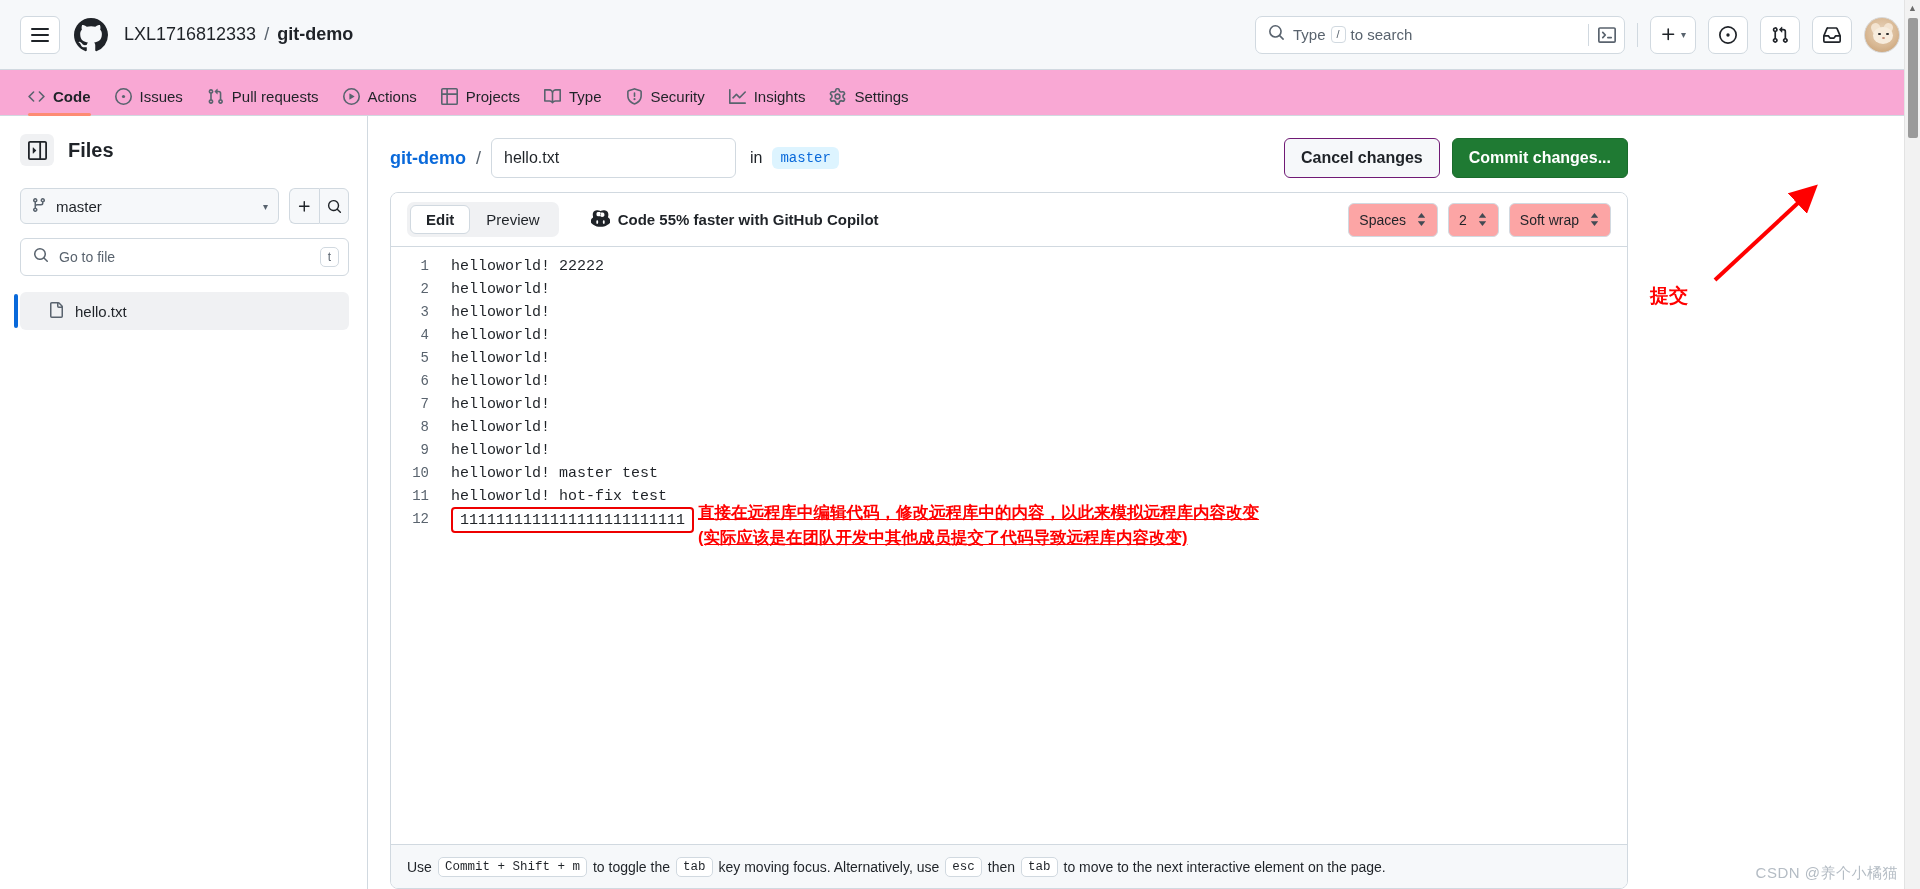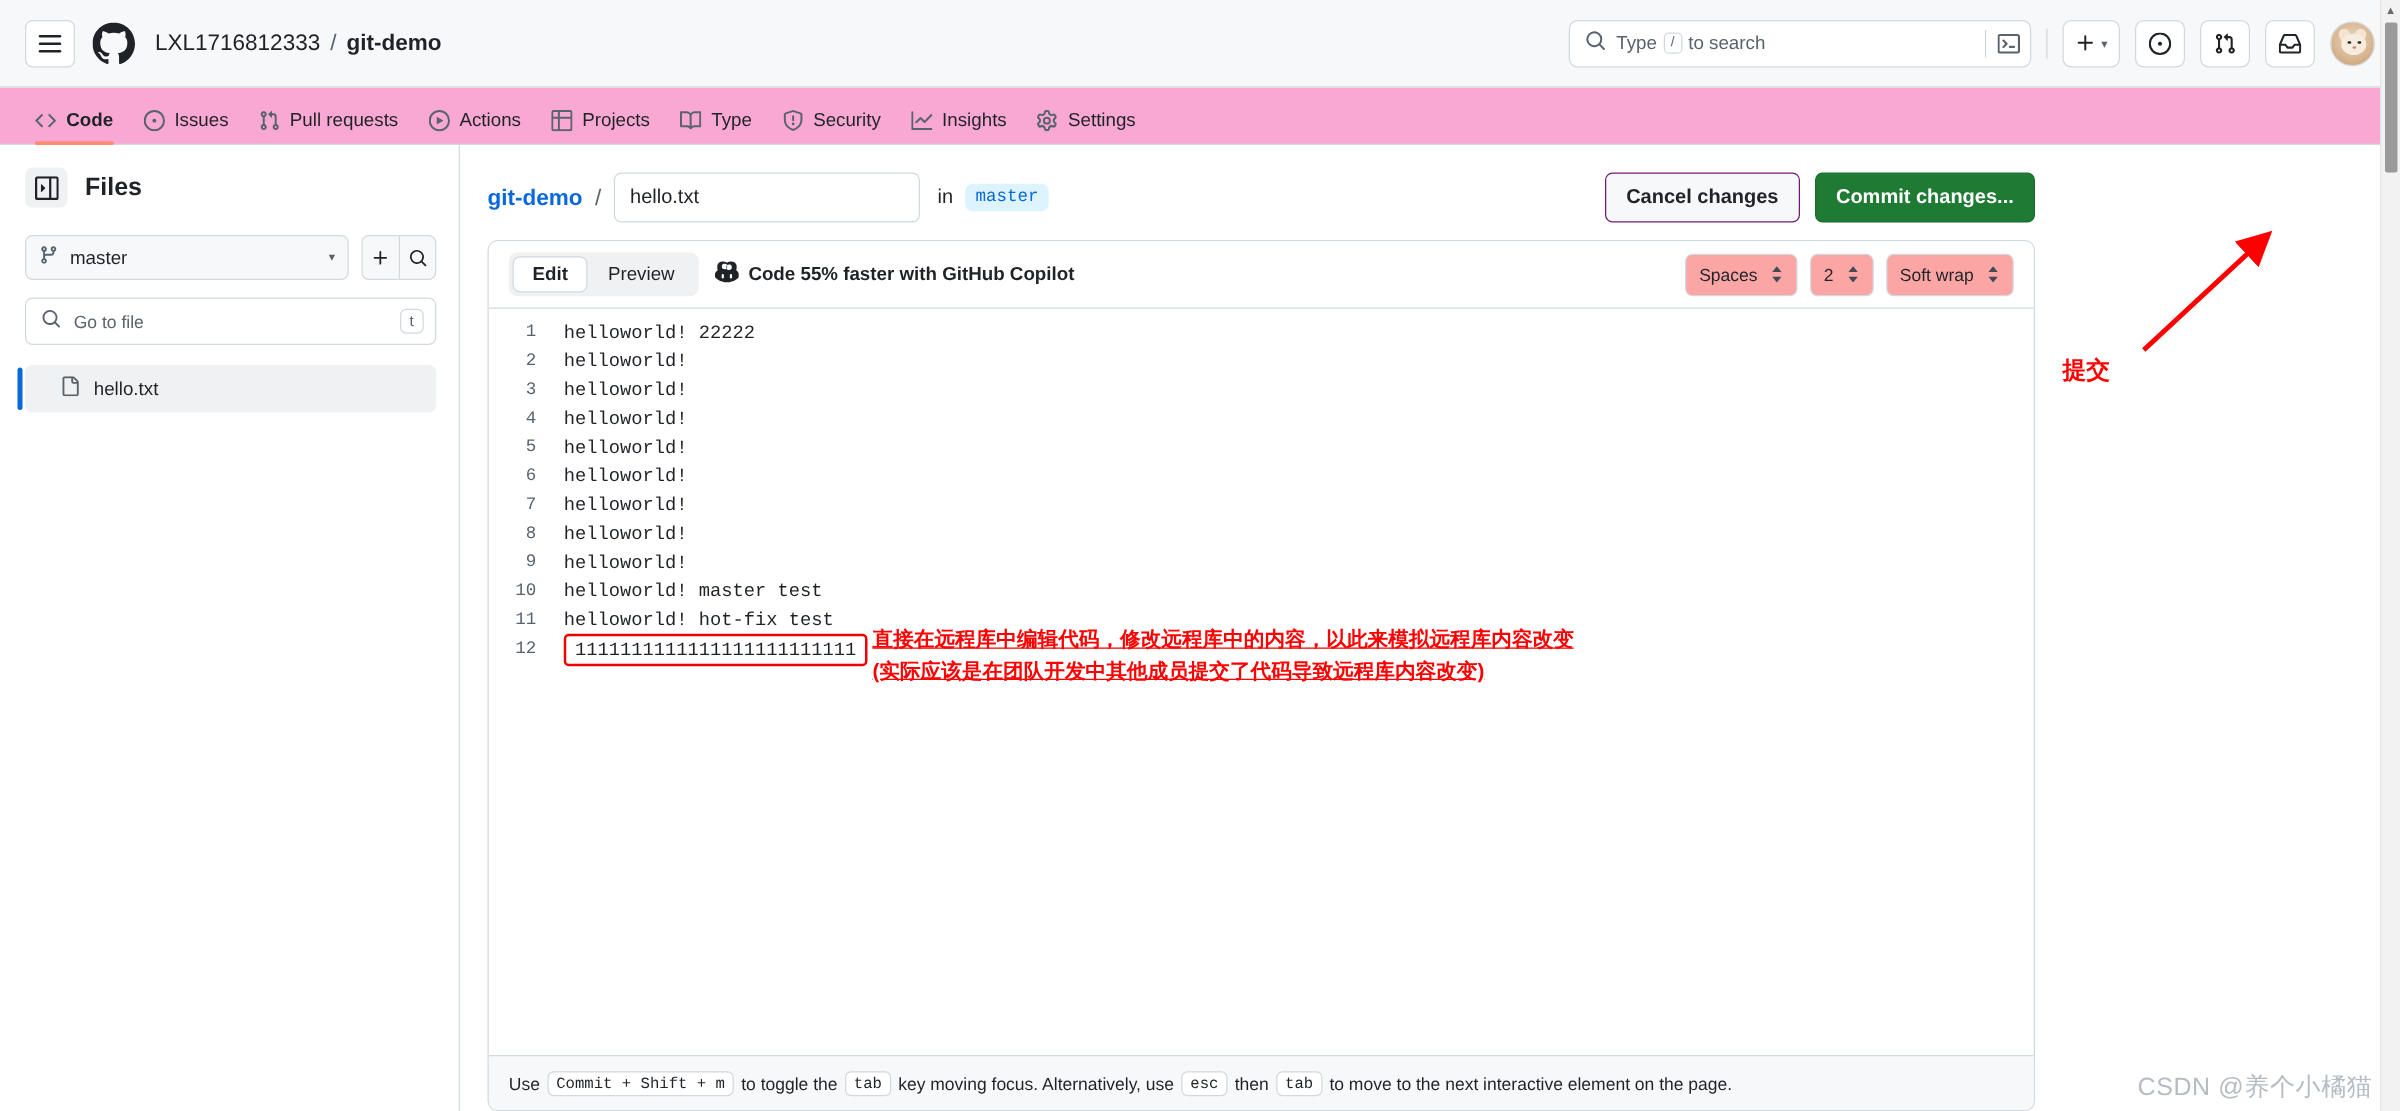--- a/index.html
+++ b/index.html
@@ -189,21 +189,21 @@
     margin-top:12px;
     border:1px solid #d1d9e0; border-radius:8px;
     background:#ffffff;
     flex:1;
     display:flex; flex-direction:column;
     overflow:hidden;
     min-height:0;
   }
   .editor-toolbar{
     height:54px; border-bottom:1px solid #d1d9e0;
-    display:flex; align-items:center; padding:0 16px; gap:13px;
+    display:flex; align-items:center; padding:0 16px; gap:32px;
     background:#ffffff;
   }
   .segmented{
     display:flex; background:#f0f1f3; border-radius:7px; padding:3px;
   }
   .seg{
     font-size:15px; padding:6px 16px; border-radius:6px; cursor:pointer; color:#1f2328;
   }
   .seg.active{ background:#ffffff; border:1px solid #d1d9e0; font-weight:600; padding:5px 15px;}
   .copilot-note{
@@ -246,21 +246,21 @@
   }
 
   
   .anno{ position:absolute; color:#ff0000; font-weight:700; pointer-events:none;}
   .anno-tijiao{ left:1650px; top:283px; font-size:19px; }
   .anno-cn{ left:698px; top:500px; font-size:16.5px; line-height:25px; white-space:nowrap;text-decoration:underline;}
   .anno-arrow{ position:absolute; left:1700px; top:180px; pointer-events:none;}
 
   .watermark{
     position:absolute; right:22px; bottom:6px;
-    color:#b4bcc4; font-size:20px; letter-spacing:.5px;
+    color:#b4bcc4; font-size:15px; letter-spacing:.5px;
   }
 
   
   .scrollbar{
     position:absolute; right:0; top:0; width:16px; height:889px;
     background:#f2f2f2; border-left:1px solid #e3e3e3;
   }
   .scrollbar .arrow{ text-align:center; font-size:9px; color:#6b6b6b; line-height:16px;}
   .scrollbar .thumb{
     position:absolute; top:18px; left:3px; width:10px; height:120px;

